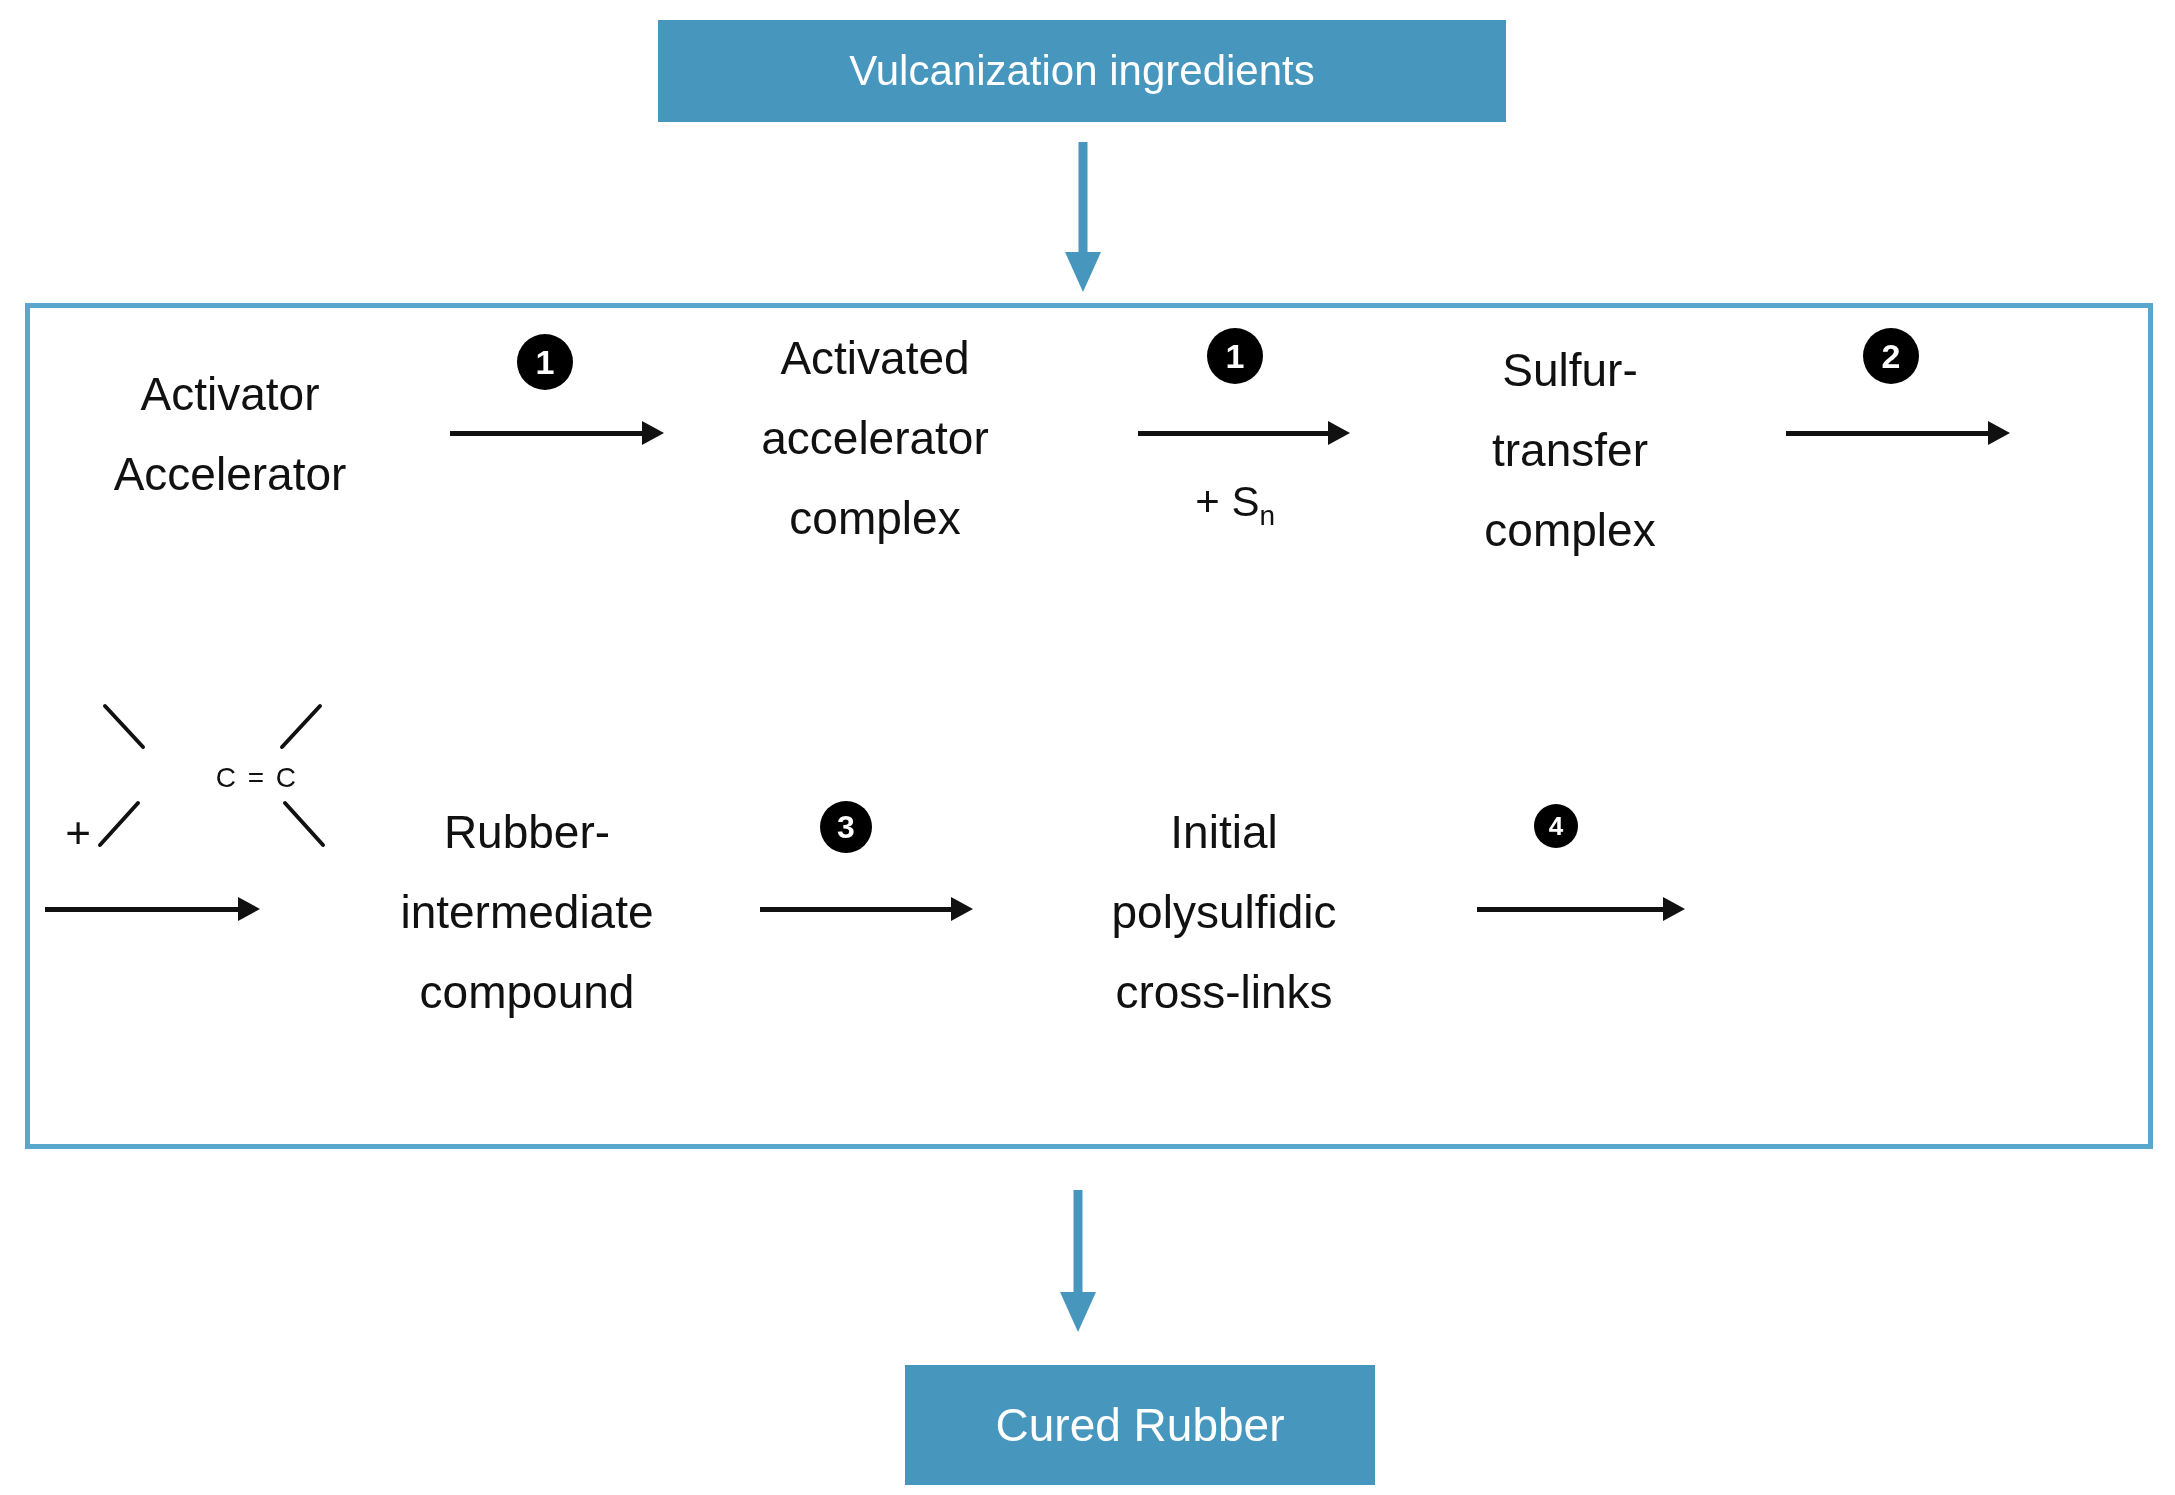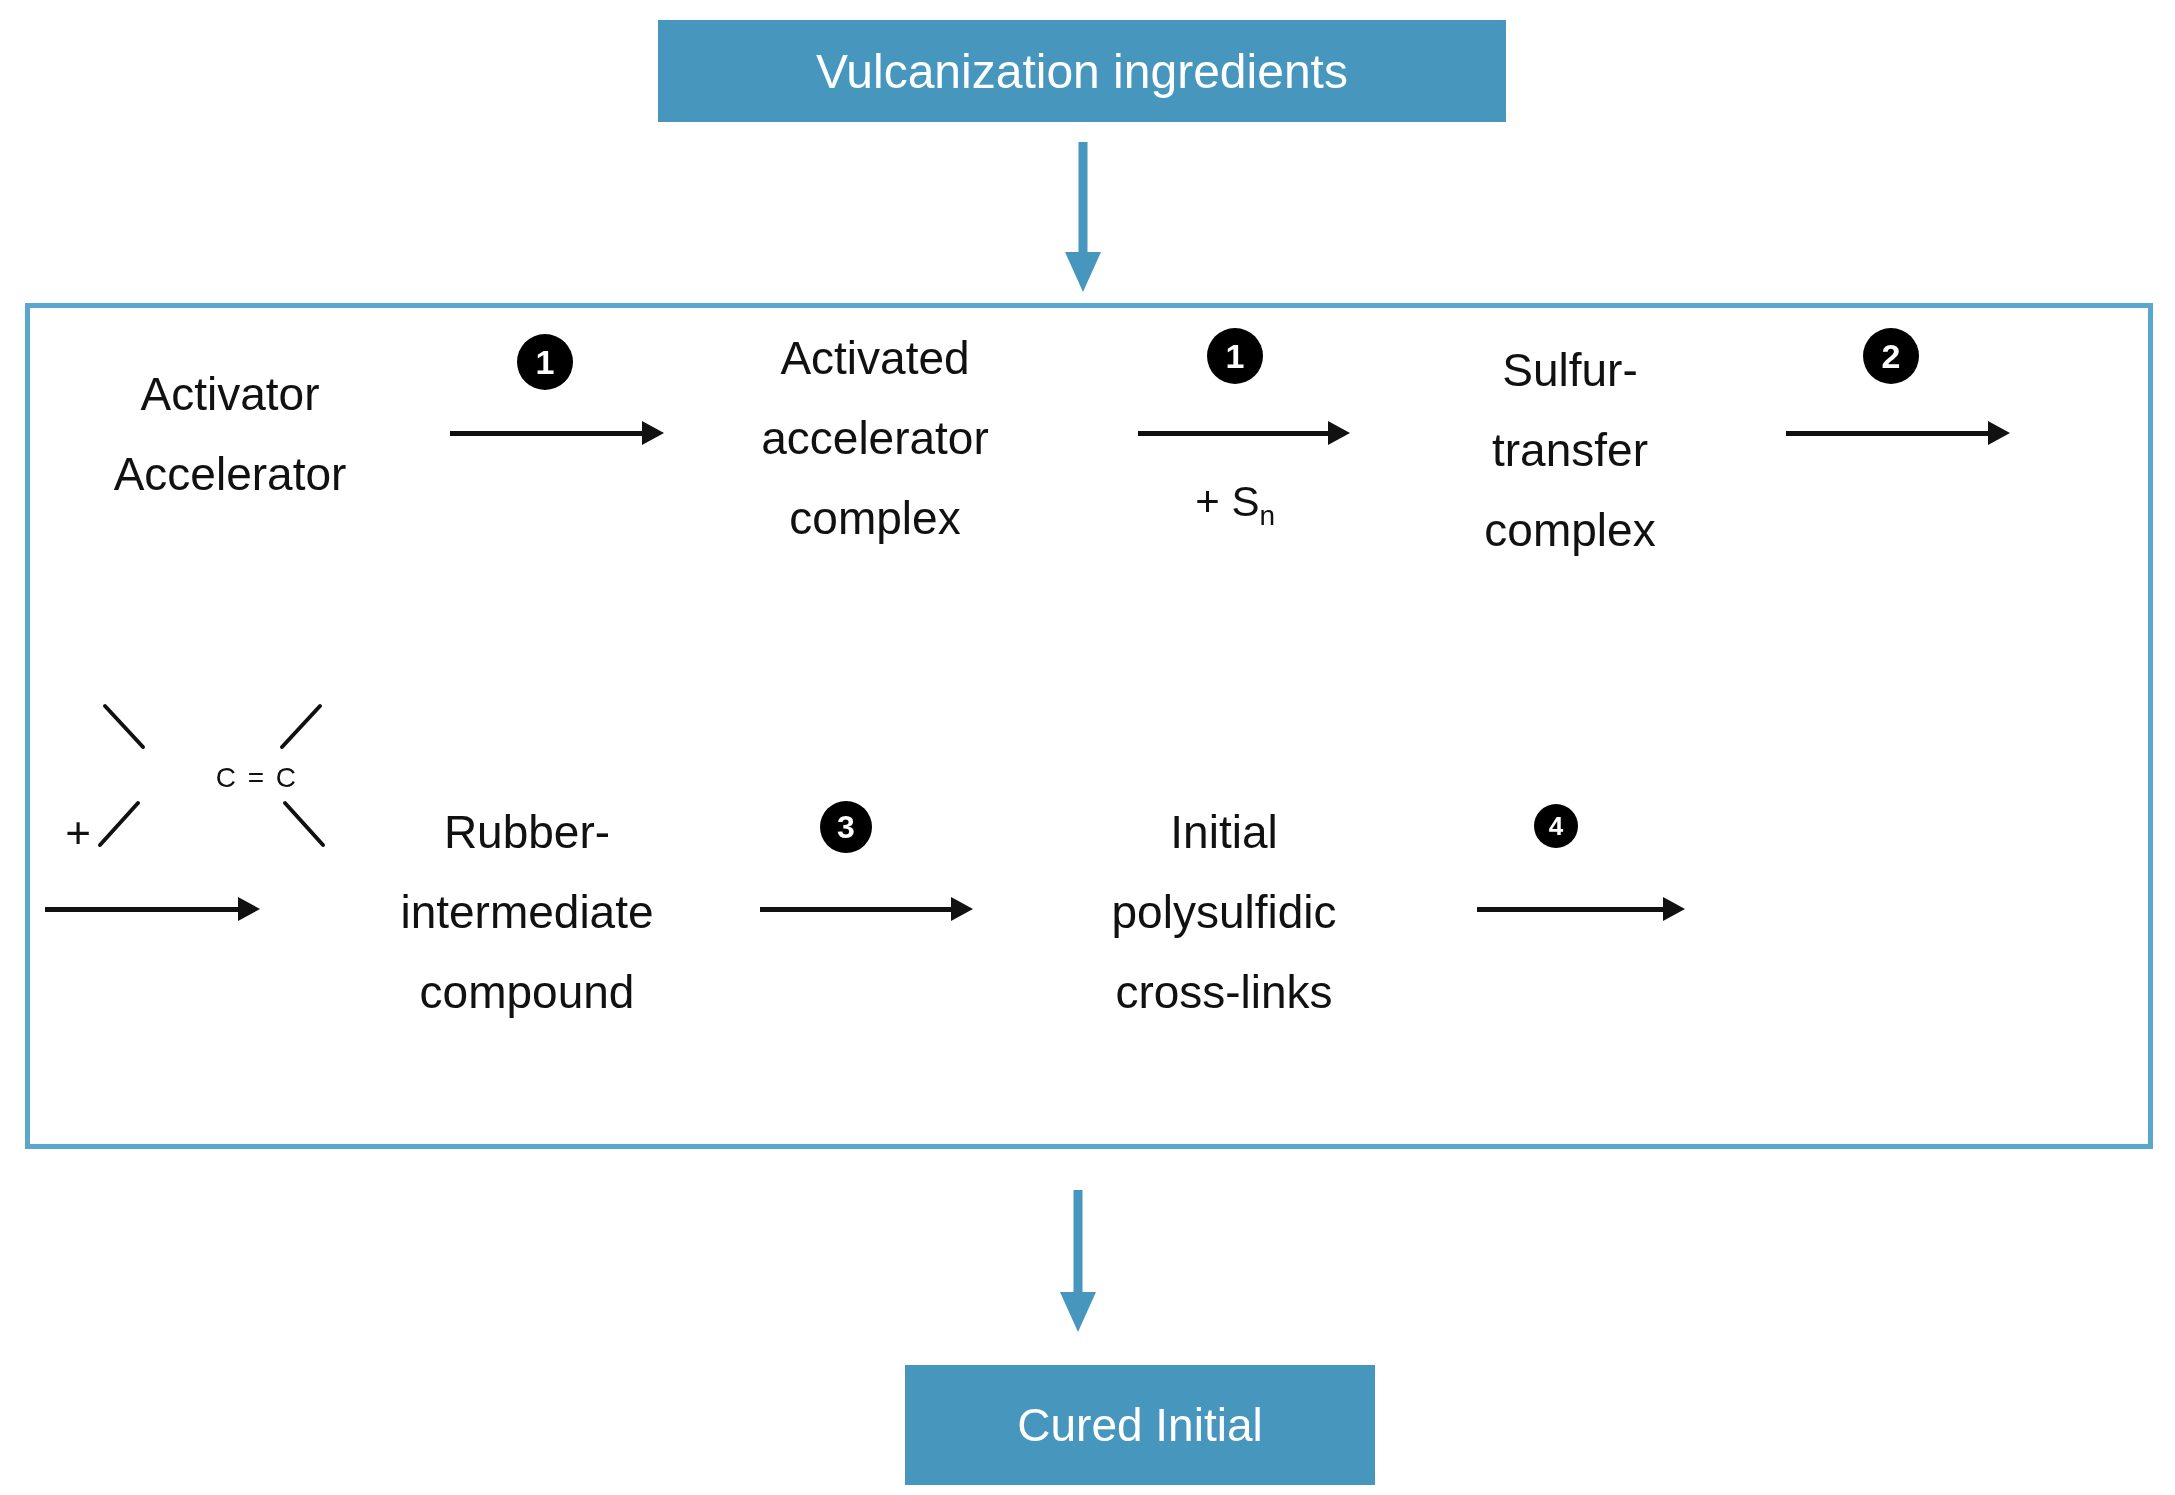--- a/index.html
+++ b/index.html
@@ -25,21 +25,21 @@
   }
   .bluebox {
     position: absolute;
     background: var(--box-fill);
     color: var(--box-text);
     display: flex;
     align-items: center;
     justify-content: center;
     text-align: center;
   }
-  .topbox  { left: 658px; top: 20px;  width: 848px; height: 102px; font-size: 48px; }
+  .topbox  { left: 658px; top: 20px;  width: 848px; height: 102px; font-size: 42px; }
   .botbox  { left: 905px; top: 1365px; width: 470px; height: 120px; font-size: 46px; }
 
   .mainbox {
     position: absolute;
     left: 25px; top: 303px;
     width: 2128px; height: 846px;
     border: 5px solid var(--box-border);
     background: #ffffff;
   }
 
@@ -185,16 +185,16 @@
   </div>
   <div class="badge b44" style="left:1534px; top:804px;">4</div>
 
 
   <div class="varrow" style="left:1060px; top:1190px; width:36px; height:142px;">
     <div class="stem" style="height:104px;"></div>
     <div class="head"></div>
   </div>
 
   <div class="bluebox botbox">
-    <span>Cured Initial</span>
+    <span>Cured Rubber</span>
   </div>
 
 </div>
 
 </body></html>

